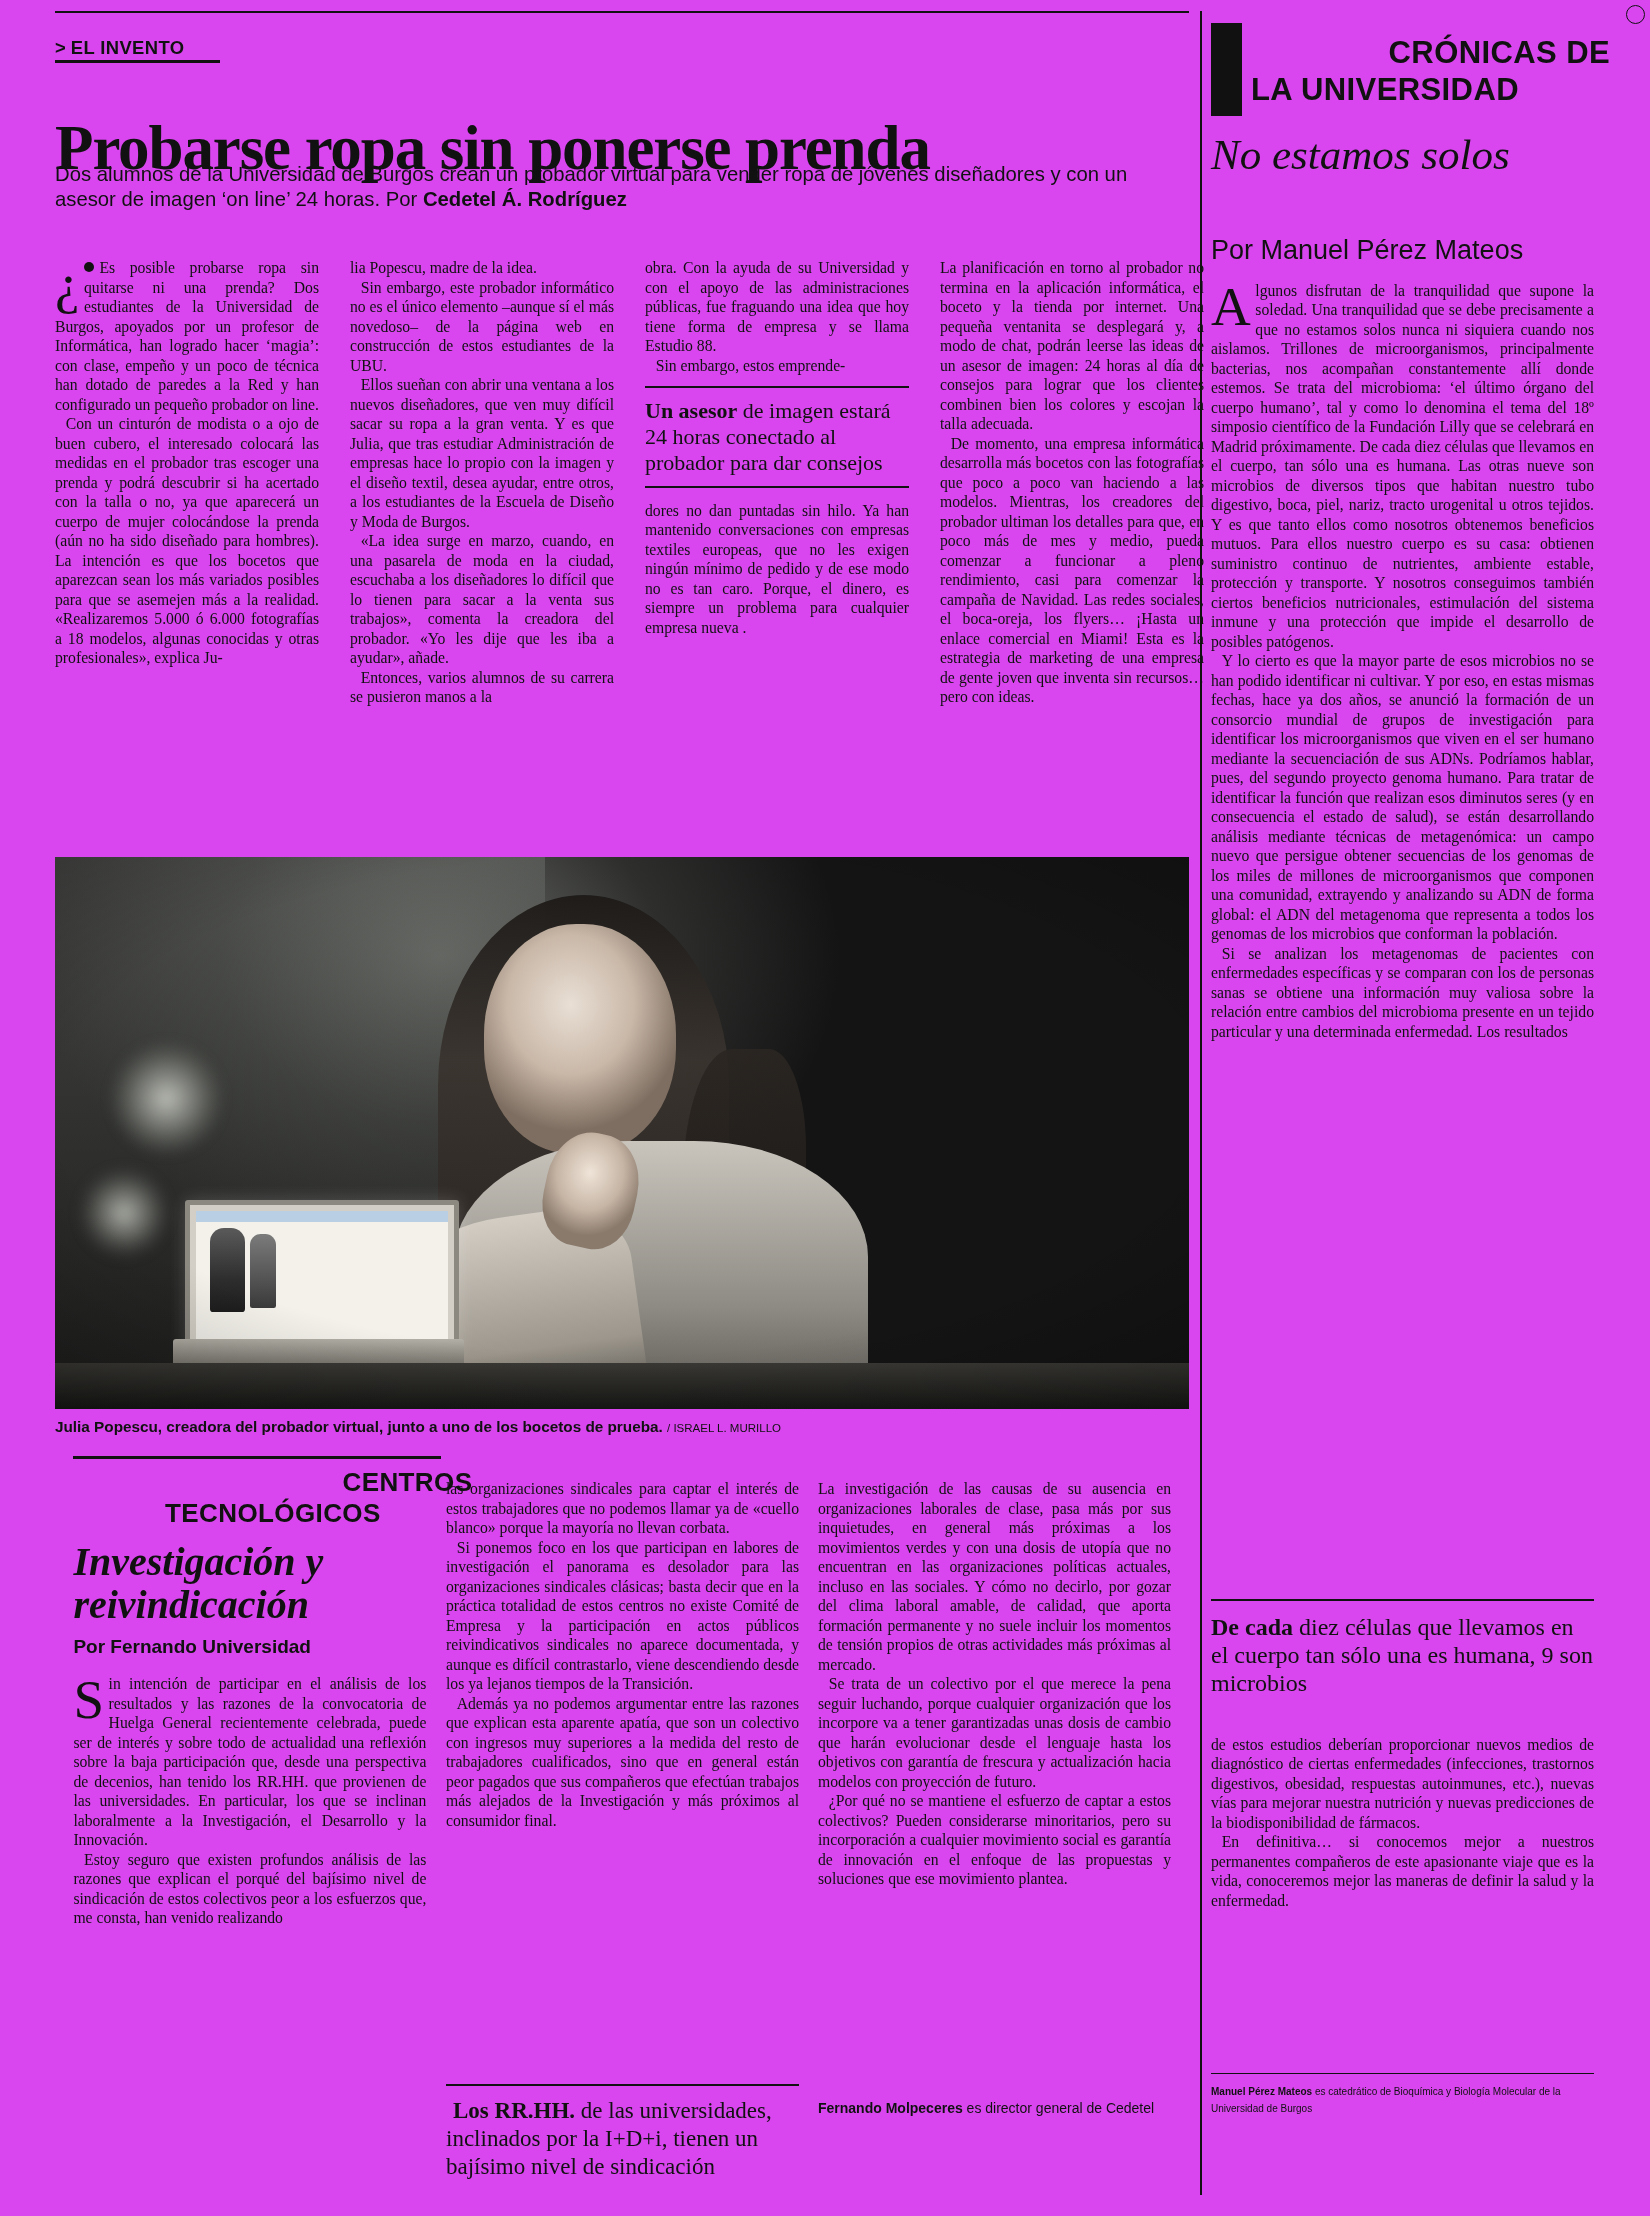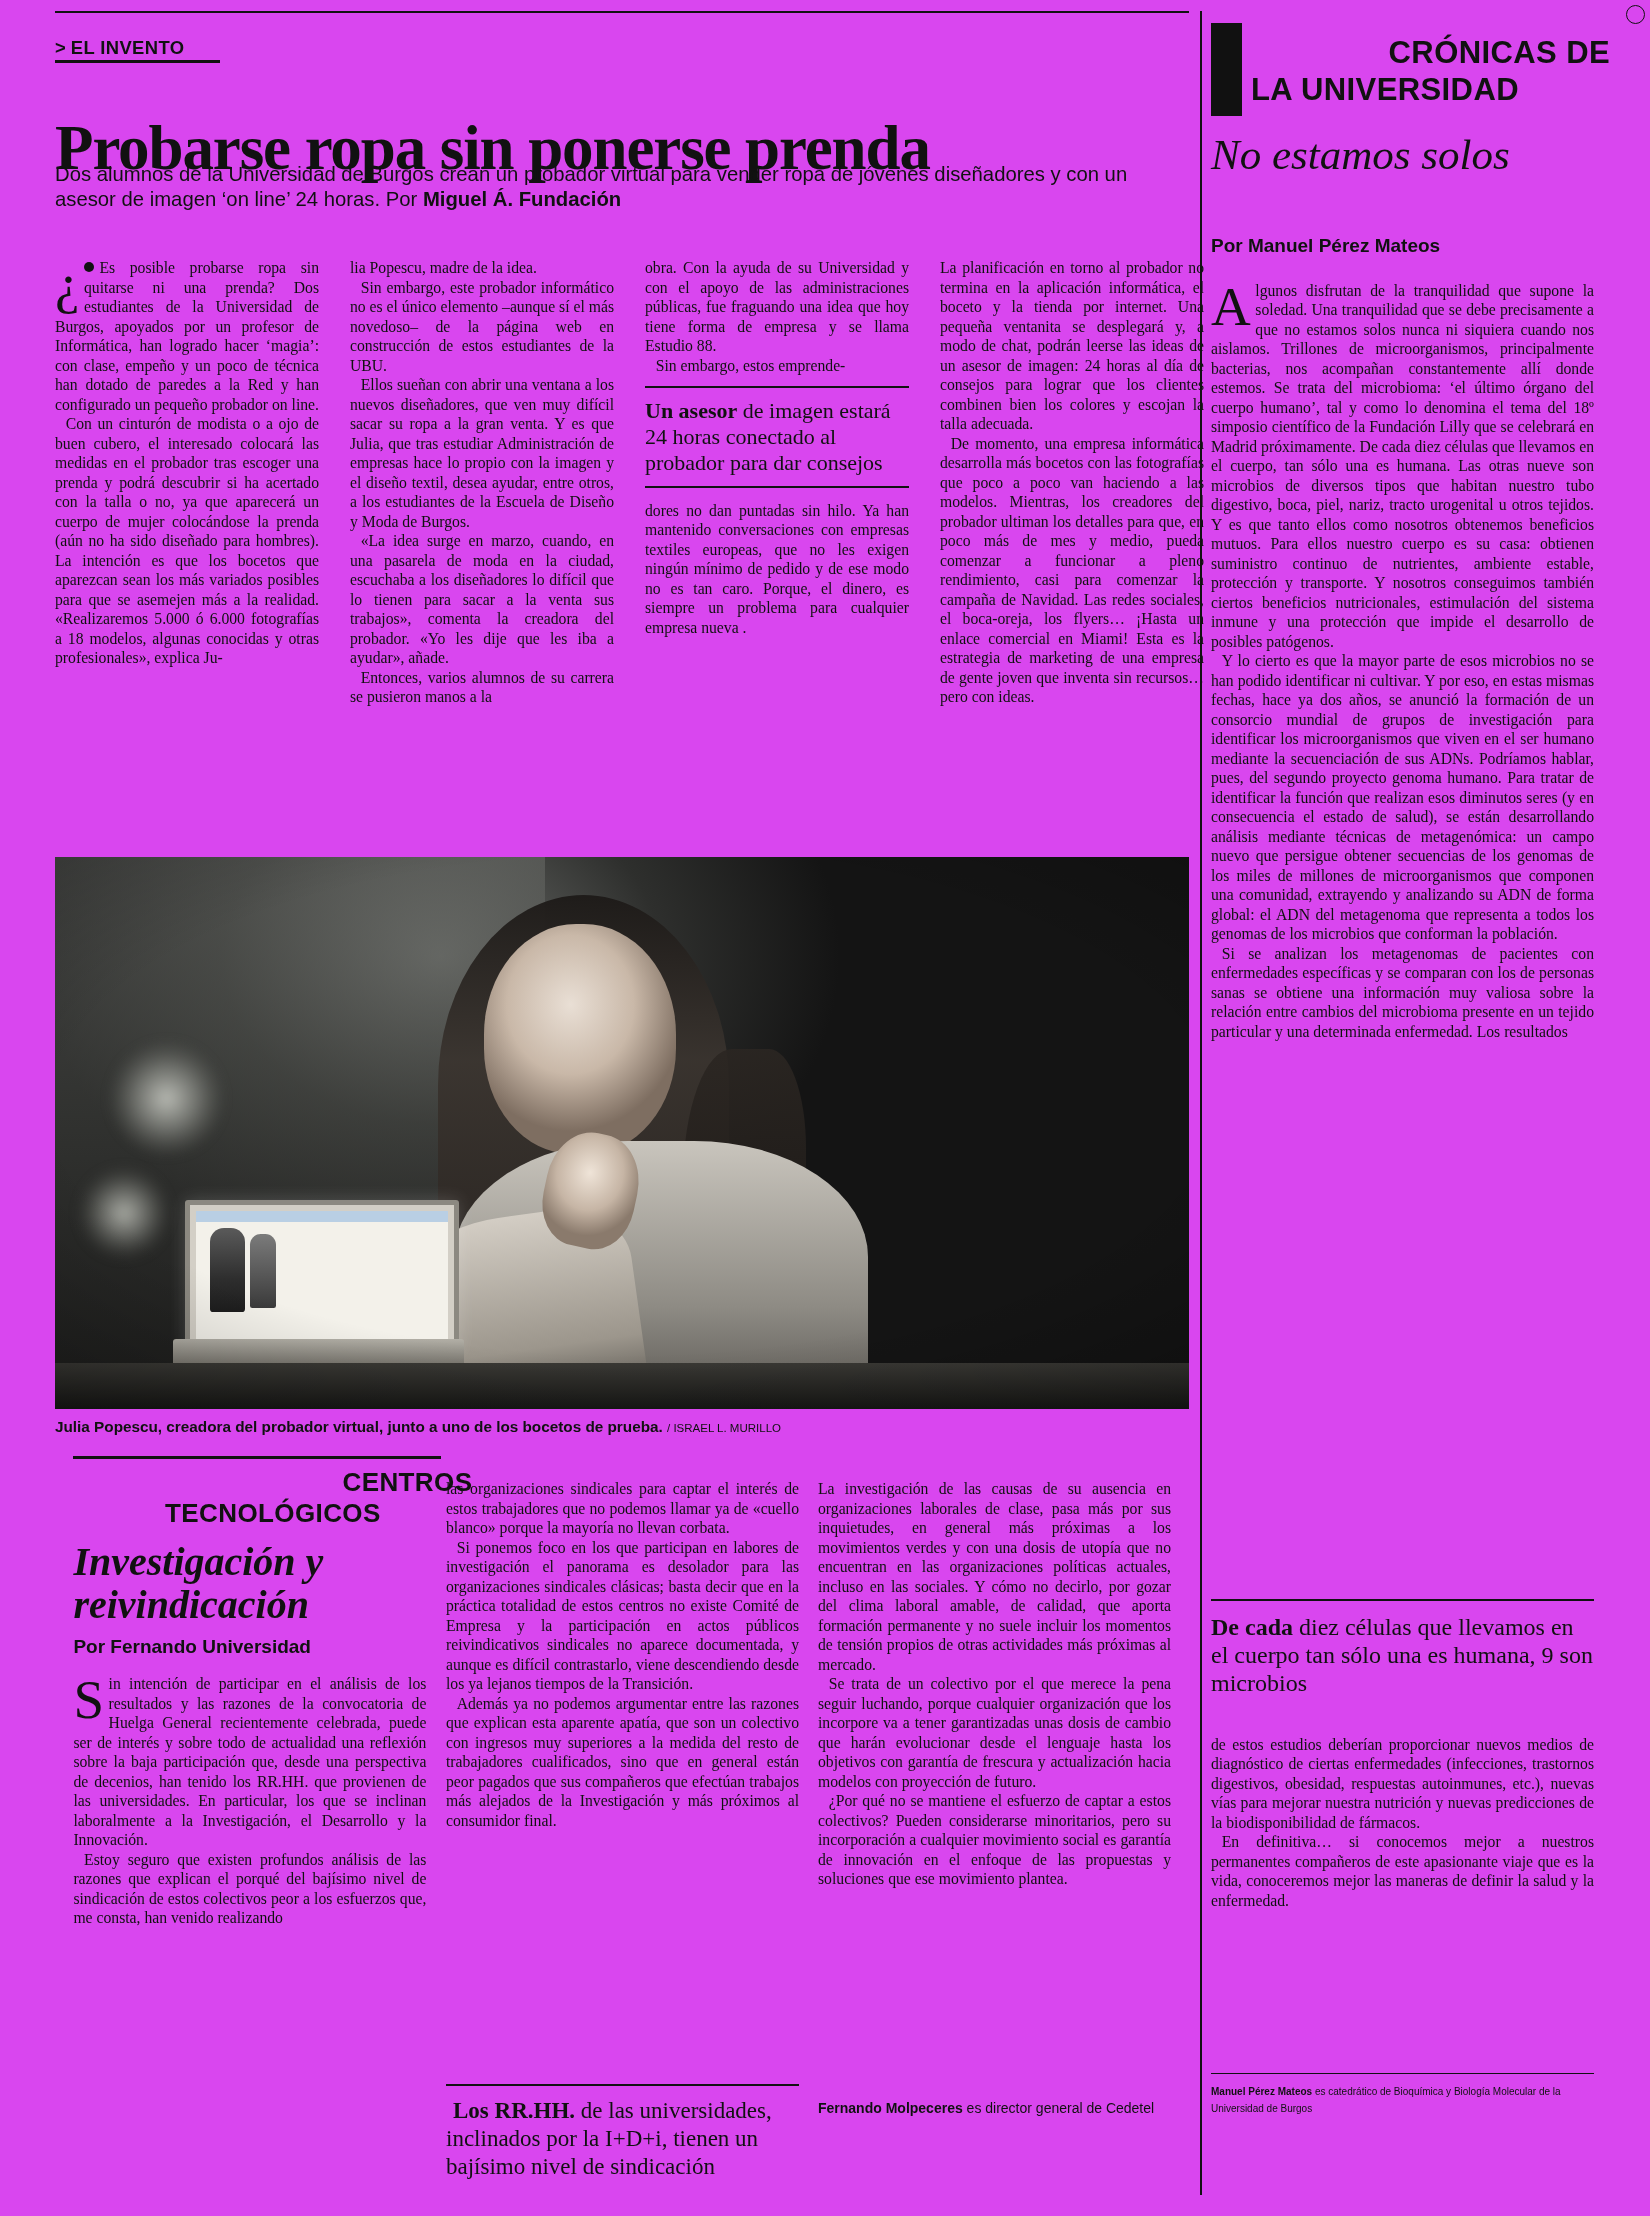--- a/index.html
+++ b/index.html
@@ -256,21 +256,21 @@
   }
   .rail-head .l2{display:block;text-align:left;margin-left:40px;}
   .rail-title{
     position:absolute;left:0;top:121px;width:383px;
     font-family:"Liberation Serif", serif;
     font-style:italic;font-weight:normal;font-size:43px;line-height:46px;
   }
   .rail-author{
     position:absolute;left:0;top:224px;width:383px;
     font-family:"Liberation Sans", sans-serif;
-    font-weight:bold;font-size:19px;
+    font-weight:normal;font-size:27px;
   }
   .rail-body{
     position:absolute;left:0;top:270px;width:383px;
   }
   .rail-quote{
     position:absolute;left:0;top:1588px;width:383px;
     border-top:2.3px solid #111;
     padding-top:12.3px;
     font-family:"Liberation Serif", serif;
     font-size:24px;line-height:28px;
@@ -299,21 +299,21 @@
 
   <div class="rule-top"></div>
   <div class="kicker">
     <span class="gt">&gt;</span><span>EL INVENTO</span>
   </div>
   <div class="kicker-underline"></div>
 
   <h1 class="headline">Probarse ropa sin ponerse prenda</h1>
 
   <div class="standfirst">
-    <span>Dos alumnos de la Universidad de Burgos crean un probador virtual para vender ropa de jóvenes diseñadores y con un asesor de imagen ‘on line’ 24 horas. Por </span><b>Miguel Á. Fundación</b>
+    <span>Dos alumnos de la Universidad de Burgos crean un probador virtual para vender ropa de jóvenes diseñadores y con un asesor de imagen ‘on line’ 24 horas. Por </span><b>Cedetel Á. Rodríguez</b>
   </div>
 
   <div class="body-cols">
 
     <div class="bcol c1 col-text">
       <p class="first">
         <span class="bullet"></span><span class="dropcap">¿</span><span>Es posible probarse ropa sin quitarse ni una prenda? Dos estudiantes de la Universidad de Burgos, apoyados por un profesor de Informática, han logrado hacer ‘magia’: con clase, empeño y un poco de técnica han dotado de paredes a la Red y han configurado un pequeño probador on line.</span>
       </p>
       <p>Con un cinturón de modista o a ojo de buen cubero, el interesado colocará las medidas en el probador tras escoger una prenda y podrá descubrir si ha acertado con la talla o no, ya que aparecerá un cuerpo de mujer colocándose la prenda (aún no ha sido diseñado para hombres). La intención es que los bocetos que aparezcan sean los más variados posibles para que se asemejen más a la realidad. «Realizaremos 5.000 ó 6.000 fotografías a 18 modelos, algunas conocidas y otras profesionales», explica Ju-</p>
     </div>

